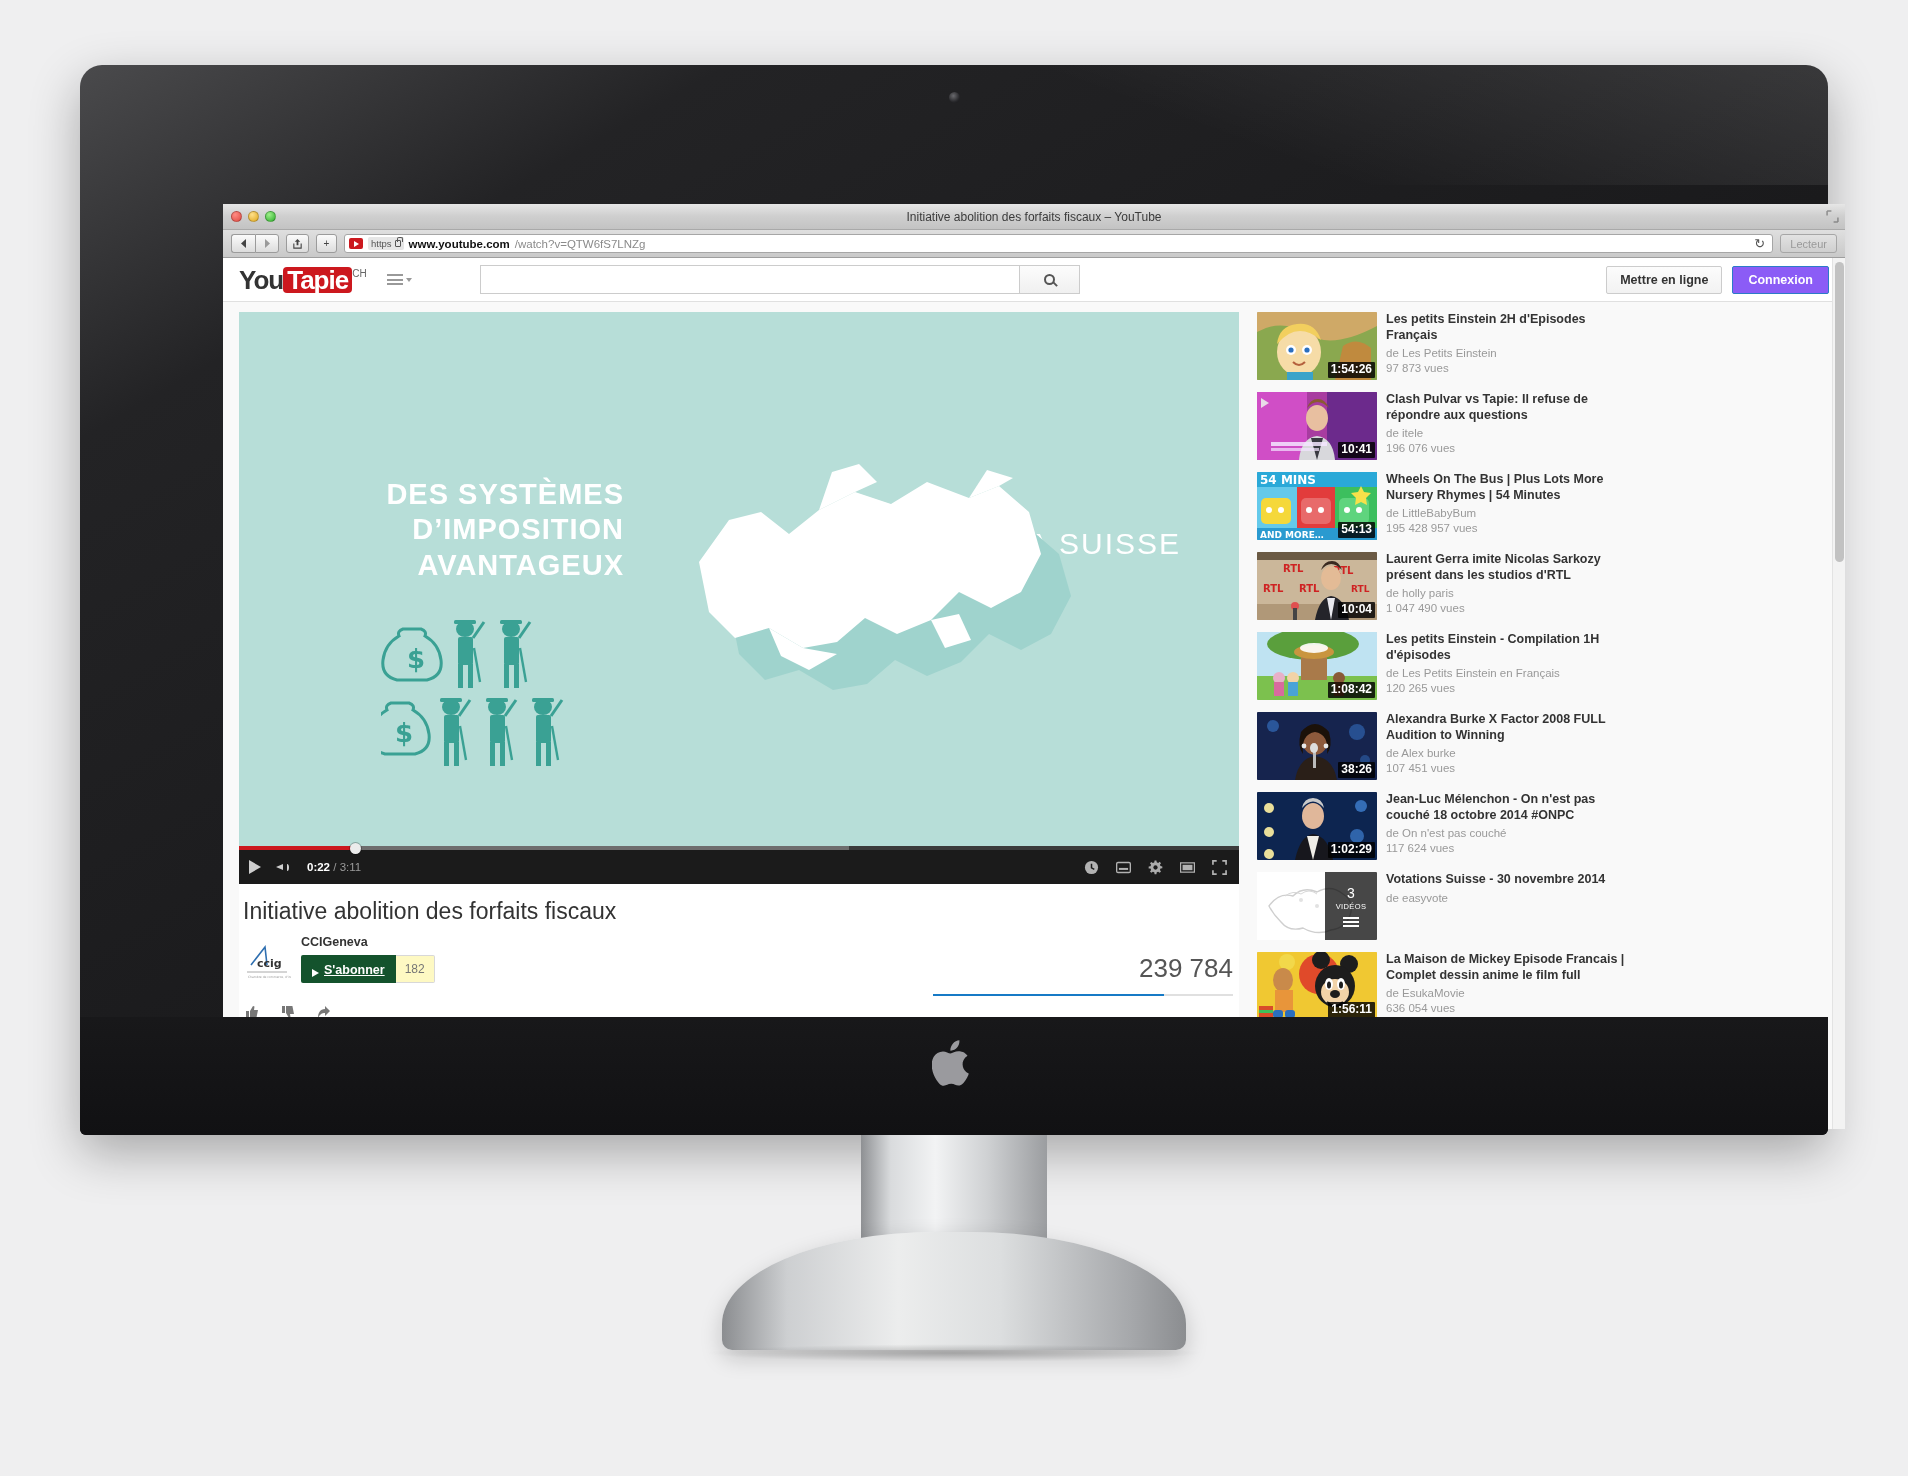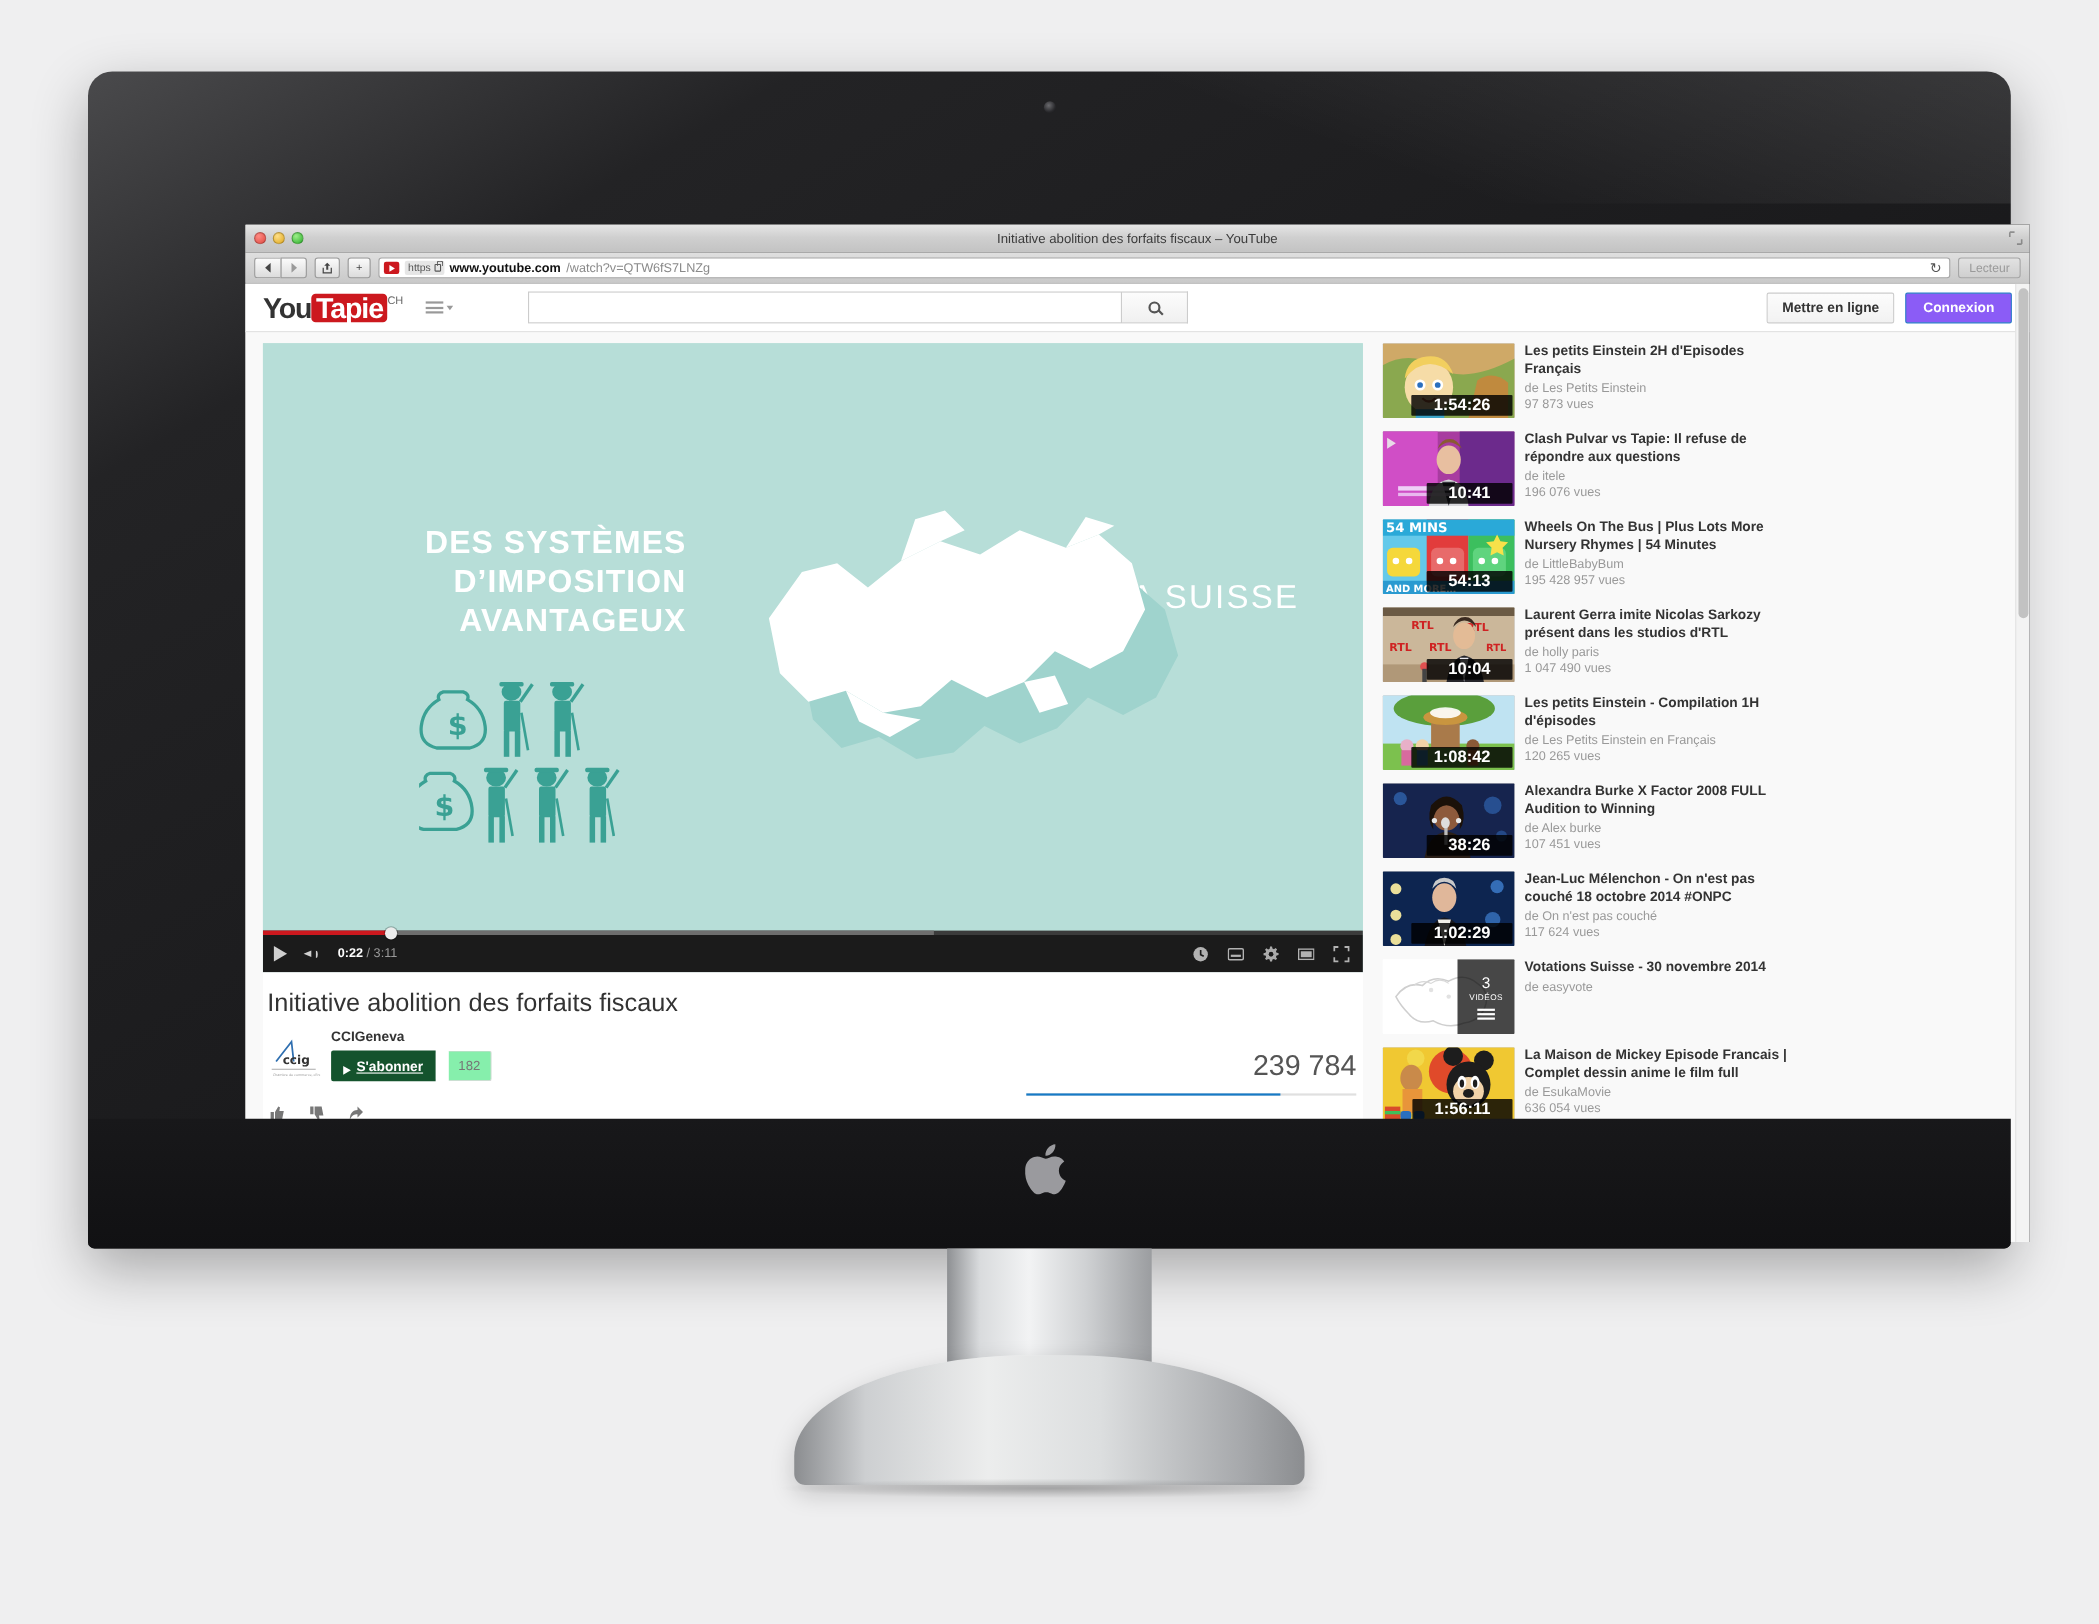--- a/index.html
+++ b/index.html
@@ -203,37 +203,37 @@
   .owner-row { display:flex; align-items:flex-start; gap:10px; padding: 0 4px 12px 4px; position:relative;}
   .ch-avatar { width:48px; height:48px; background:#fff; border:0; display:flex;align-items:center;justify-content:center;}
   .ch-name { font-size:12.5px; font-weight:bold; color:#333; margin-bottom:6px;}
   .sub-row { display:flex; }
   .sub-btn {
     background:#14532d; color:#fff; font-size:12.5px; font-weight:bold;
     padding: 6px 11px; display:flex; align-items:flex-end; gap:5px; border-radius:2px 0 0 2px;text-decoration:underline;
   }
   .sub-btn .tri { width:0;height:0;border-left:7px solid #fff;border-top:4.5px solid transparent;border-bottom:4.5px solid transparent;}
   .sub-count {
-    background:#86efac; border:1px solid #d8d8d8; border-left:none; color:#767676;
-    font-size:12px; padding: 6px 9px; border-radius:0 2px 2px 0;margin-left:12px;
+    background:#fef9c3; border:1px solid #d8d8d8; border-left:none; color:#767676;
+    font-size:12px; padding: 6px 9px; border-radius:0 2px 2px 0;
   }
   .view-block { position:absolute; right:6px; top:18px; text-align:right; width: 300px;}
   .view-count { font-size:26px; color:#555; font-weight:300; font-family:"Liberation Sans",sans-serif;}
   .rating-bar { margin-top:10px; height:2px; background:#e0e0e0; position:relative;}
   .rating-bar i { position:absolute;left:0;top:0;height:2px;width:77%;background:#167ac6; display:block;}
   .actions-row { display:flex; gap:22px; padding: 10px 6px 0 6px; align-items:center; }
   .act { display:flex; align-items:center; gap:6px; color:#666; font-size:12px;}
 
   
   .side-col { width: 370px; }
   .side-item { display:flex; gap:9px; padding: 0 0 12px 0; }
   .thumb { width: 120px; height: 68px; position:relative; flex:none; overflow:hidden; background:#ccc; border-radius:1px;}
   .thumb .dur {
     position:absolute; right:2px; bottom:2px; background:rgba(0,0,0,.82); color:#fff;
-    font-size:15px; font-weight:bold; padding:1px 20px; border-radius:1px; line-height:1.15;
+    font-size:12px; font-weight:bold; padding:1px 3px; border-radius:1px; line-height:1.15;
   }
   .pl-overlay {
     position:absolute; right:0; top:0; width:52px; height:68px; background:rgba(0,0,0,.72);
     color:#fff; display:flex; flex-direction:column; align-items:center; justify-content:center; gap:2px;
   }
   .pl-overlay .n { font-size:14px; line-height:1; }
   .pl-overlay .l { font-size:7.5px; letter-spacing:.4px; }
   .pl-overlay .bars { margin-top:4px; width:16px; height:10px; display:flex;flex-direction:column;justify-content:space-between;}
   .pl-overlay .bars span { height:2px; background:#fff; display:block;}
   .si-text { flex:1; min-width:0; }

